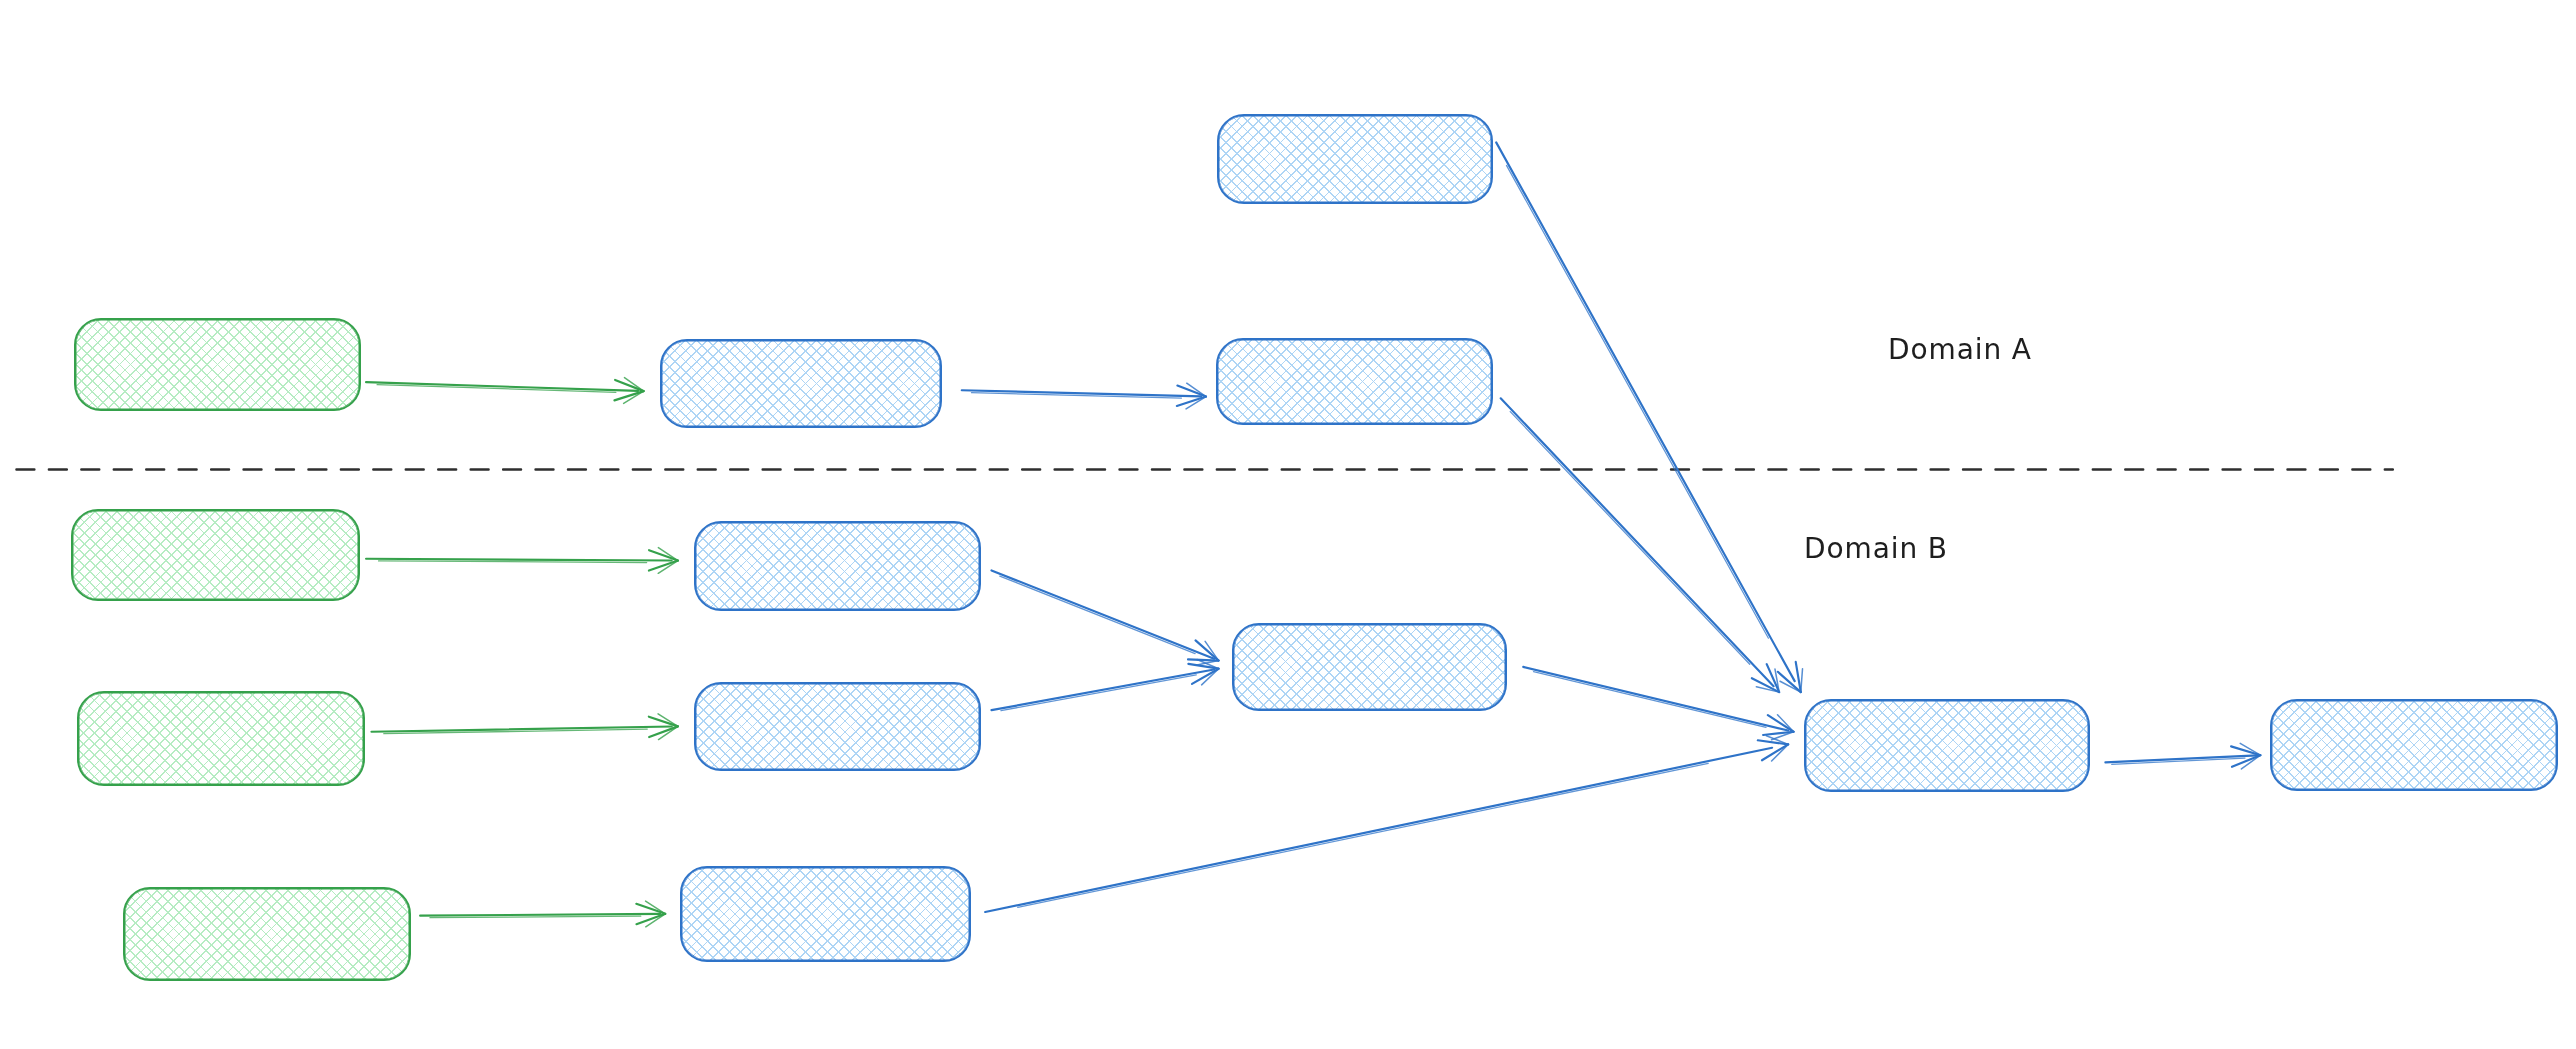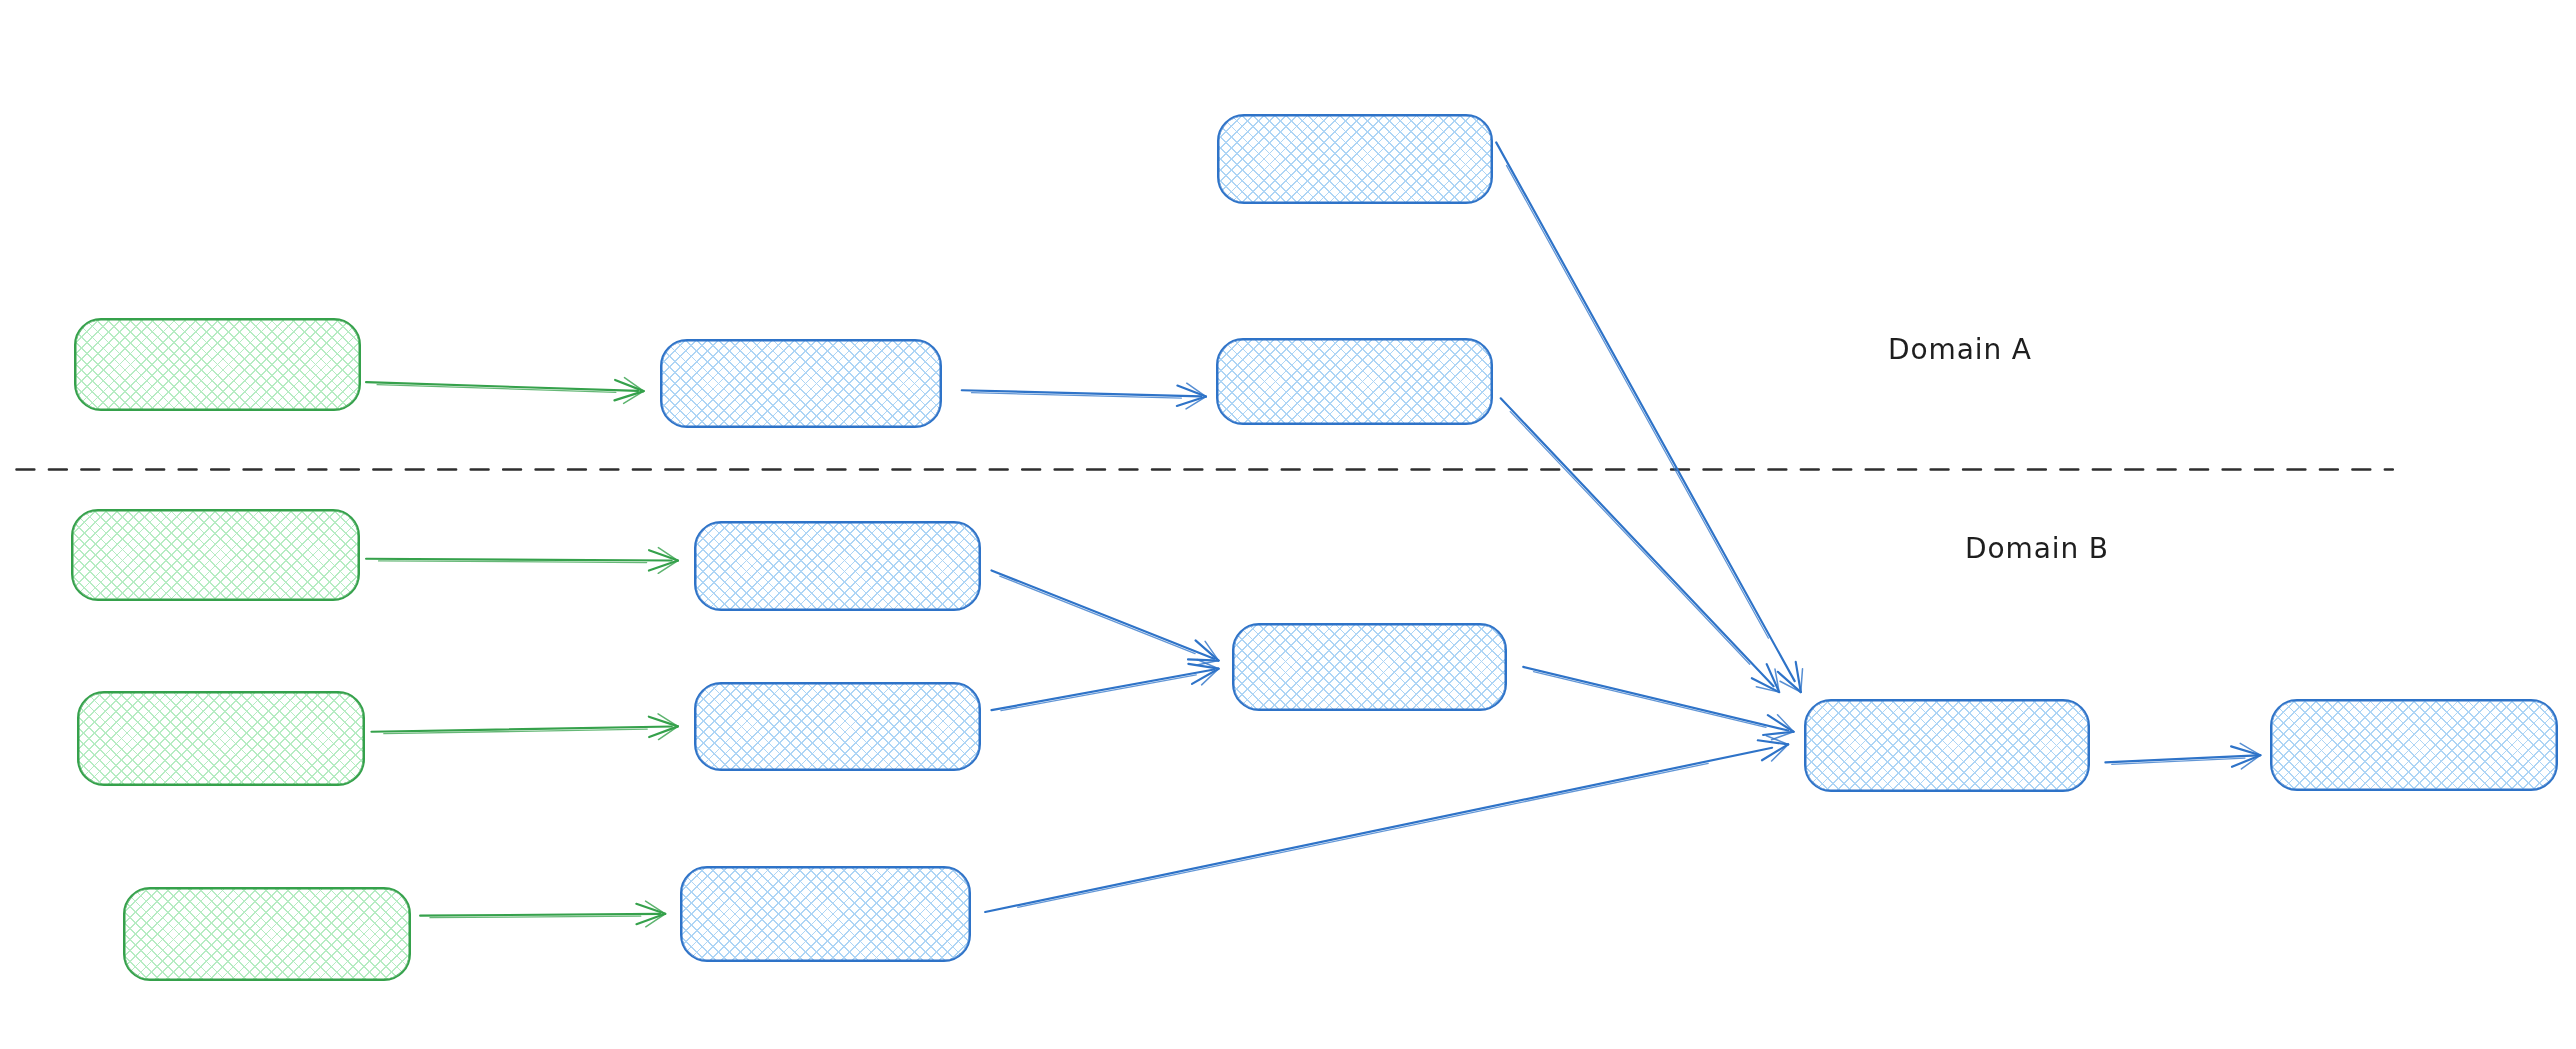--- a/index.html
+++ b/index.html
@@ -146,21 +146,21 @@
       <g>
         <line x1="2336" y1="846" x2="2504.56" y2="838.16" stroke="#2e73c8" stroke-width="2.4" stroke-linecap="round"></line>
         <line x1="2342.991507358446" y1="848.0774082065873" x2="2490.911507358446" y2="841.1974082065873" stroke="#2e73c8" stroke-width="1.4" stroke-linecap="round" opacity="0.75"></line>
         <line x1="2508" y1="838" x2="2476.5077619811104" y2="850.8155742969872" stroke="#2e73c8" stroke-width="2.4" stroke-linecap="round" opacity="1"></line>
         <line x1="2508" y1="838" x2="2475.454151147365" y2="828.1629413714559" stroke="#2e73c8" stroke-width="2.4" stroke-linecap="round" opacity="1"></line>
         <line x1="2508" y1="838" x2="2486.9374680349183" y2="853.2436789266869" stroke="#2e73c8" stroke-width="1.7" stroke-linecap="round" opacity="0.8"></line>
         <line x1="2508" y1="838" x2="2485.6134461678544" y2="824.777208784812" stroke="#2e73c8" stroke-width="1.7" stroke-linecap="round" opacity="0.8"></line>
       </g>
     </svg>
   <div class="domain-label" style="left: 1888px; top: 335px;">Domain A</div>
-  <div class="domain-label" style="left: 1965px; top: 534px;">Domain B</div>
+  <div class="domain-label" style="left: 1804px; top: 534px;">Domain B</div>
 <div class="node blue" style="left: 1217px; top: 114px; width: 276px; height: 90px;"></div>
     <div class="node green" style="left: 74px; top: 318px; width: 287px; height: 93px;"></div>
     <div class="node blue" style="left: 660px; top: 339px; width: 282px; height: 89px;"></div>
     <div class="node blue" style="left: 1216px; top: 338px; width: 277px; height: 87px;"></div>
     <div class="node green" style="left: 71px; top: 509px; width: 289px; height: 92px;"></div>
     <div class="node blue" style="left: 694px; top: 521px; width: 287px; height: 90px;"></div>
     <div class="node green" style="left: 77px; top: 691px; width: 288px; height: 95px;"></div>
     <div class="node blue" style="left: 694px; top: 682px; width: 287px; height: 89px;"></div>
     <div class="node blue" style="left: 1232px; top: 623px; width: 275px; height: 88px;"></div>
     <div class="node green" style="left: 123px; top: 887px; width: 288px; height: 94px;"></div>

